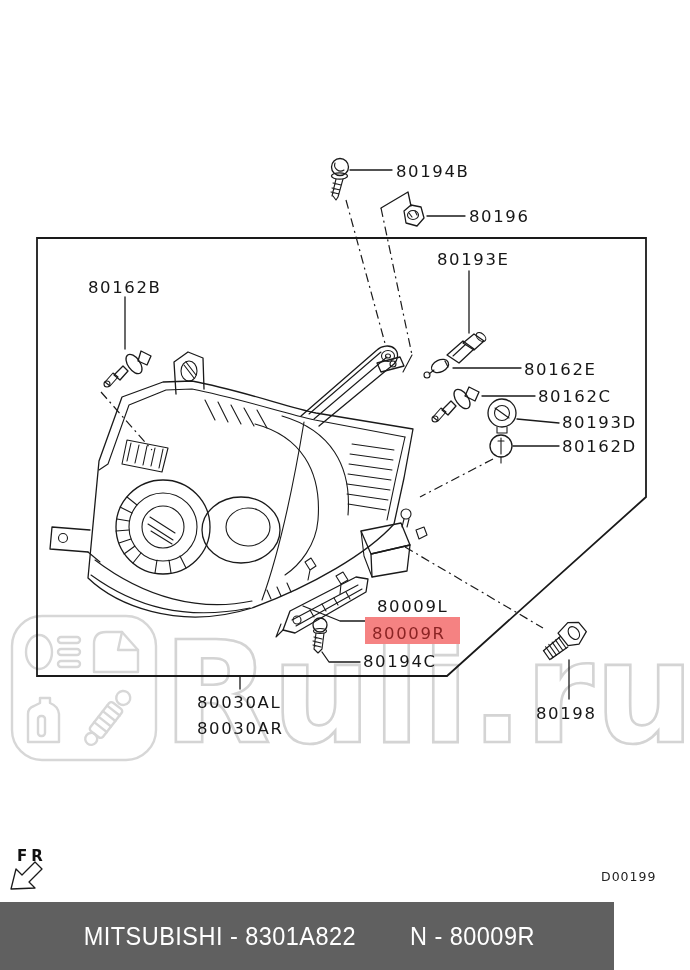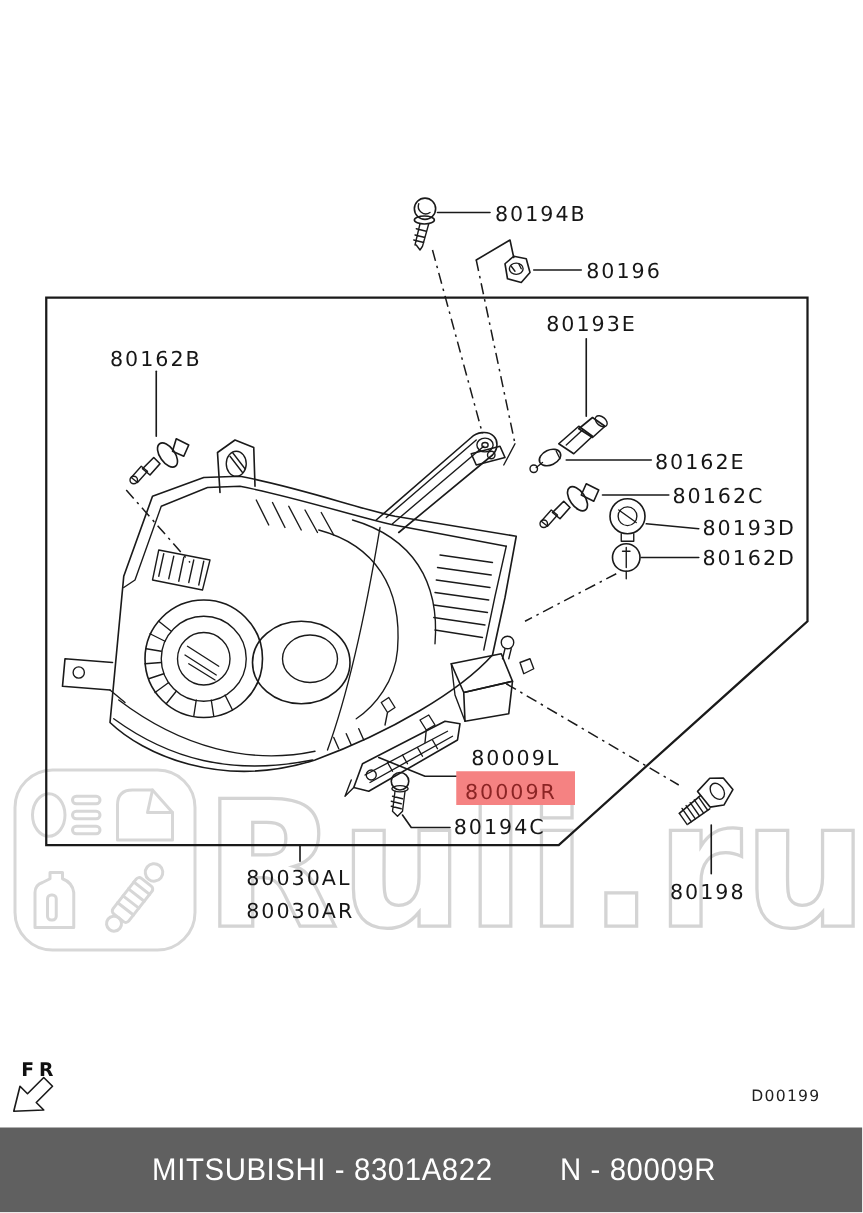--- a/index.html
+++ b/index.html
@@ -15,21 +15,21 @@
   .lbl{font-family:"DejaVu Sans",sans-serif;font-size:16.5px;letter-spacing:1.6px;fill:#161616;}
   .lbl-red{font-family:"DejaVu Sans",sans-serif;font-size:16.5px;letter-spacing:1.6px;fill:#8b2424;}
   .small-code{font-family:"DejaVu Sans",sans-serif;font-size:12.5px;letter-spacing:1px;fill:#222;}
   .fr-lbl{font-family:"DejaVu Sans",sans-serif;font-size:15px;font-weight:bold;letter-spacing:4px;fill:#111;}
   .ln{stroke:#1a1a1a;stroke-width:1.3;fill:none;stroke-linecap:round;stroke-linejoin:round;}
   .ln2{stroke:#1a1a1a;stroke-width:1.1;fill:none;stroke-linecap:round;stroke-linejoin:round;}
   .box{stroke:#1a1a1a;stroke-width:1.8;fill:none;stroke-linejoin:miter;}
   .dd{stroke:#1a1a1a;stroke-width:1.2;fill:none;stroke-dasharray:9 4 2 4;}
   .wmk{stroke:#d7d7d7;stroke-width:2.4;fill:none;stroke-linecap:round;stroke-linejoin:round;}
   
-  .footer{position:absolute;left:0;top:902px;width:690px;height:68px;background:#606060;z-index:2;
+  .footer{position:absolute;left:0;top:902px;width:614px;height:68px;background:#606060;z-index:2;
           display:flex;align-items:center;justify-content:center;gap:42px;}
   .footer span{color:#ffffff;font-family:"Liberation Sans",sans-serif;font-size:25px;
                letter-spacing:0.5px;transform:scaleX(0.94);white-space:nowrap;}
 </style>
 </head>
 <body>
 
 <div class="stage">
 
   <div class="wm-layer">

